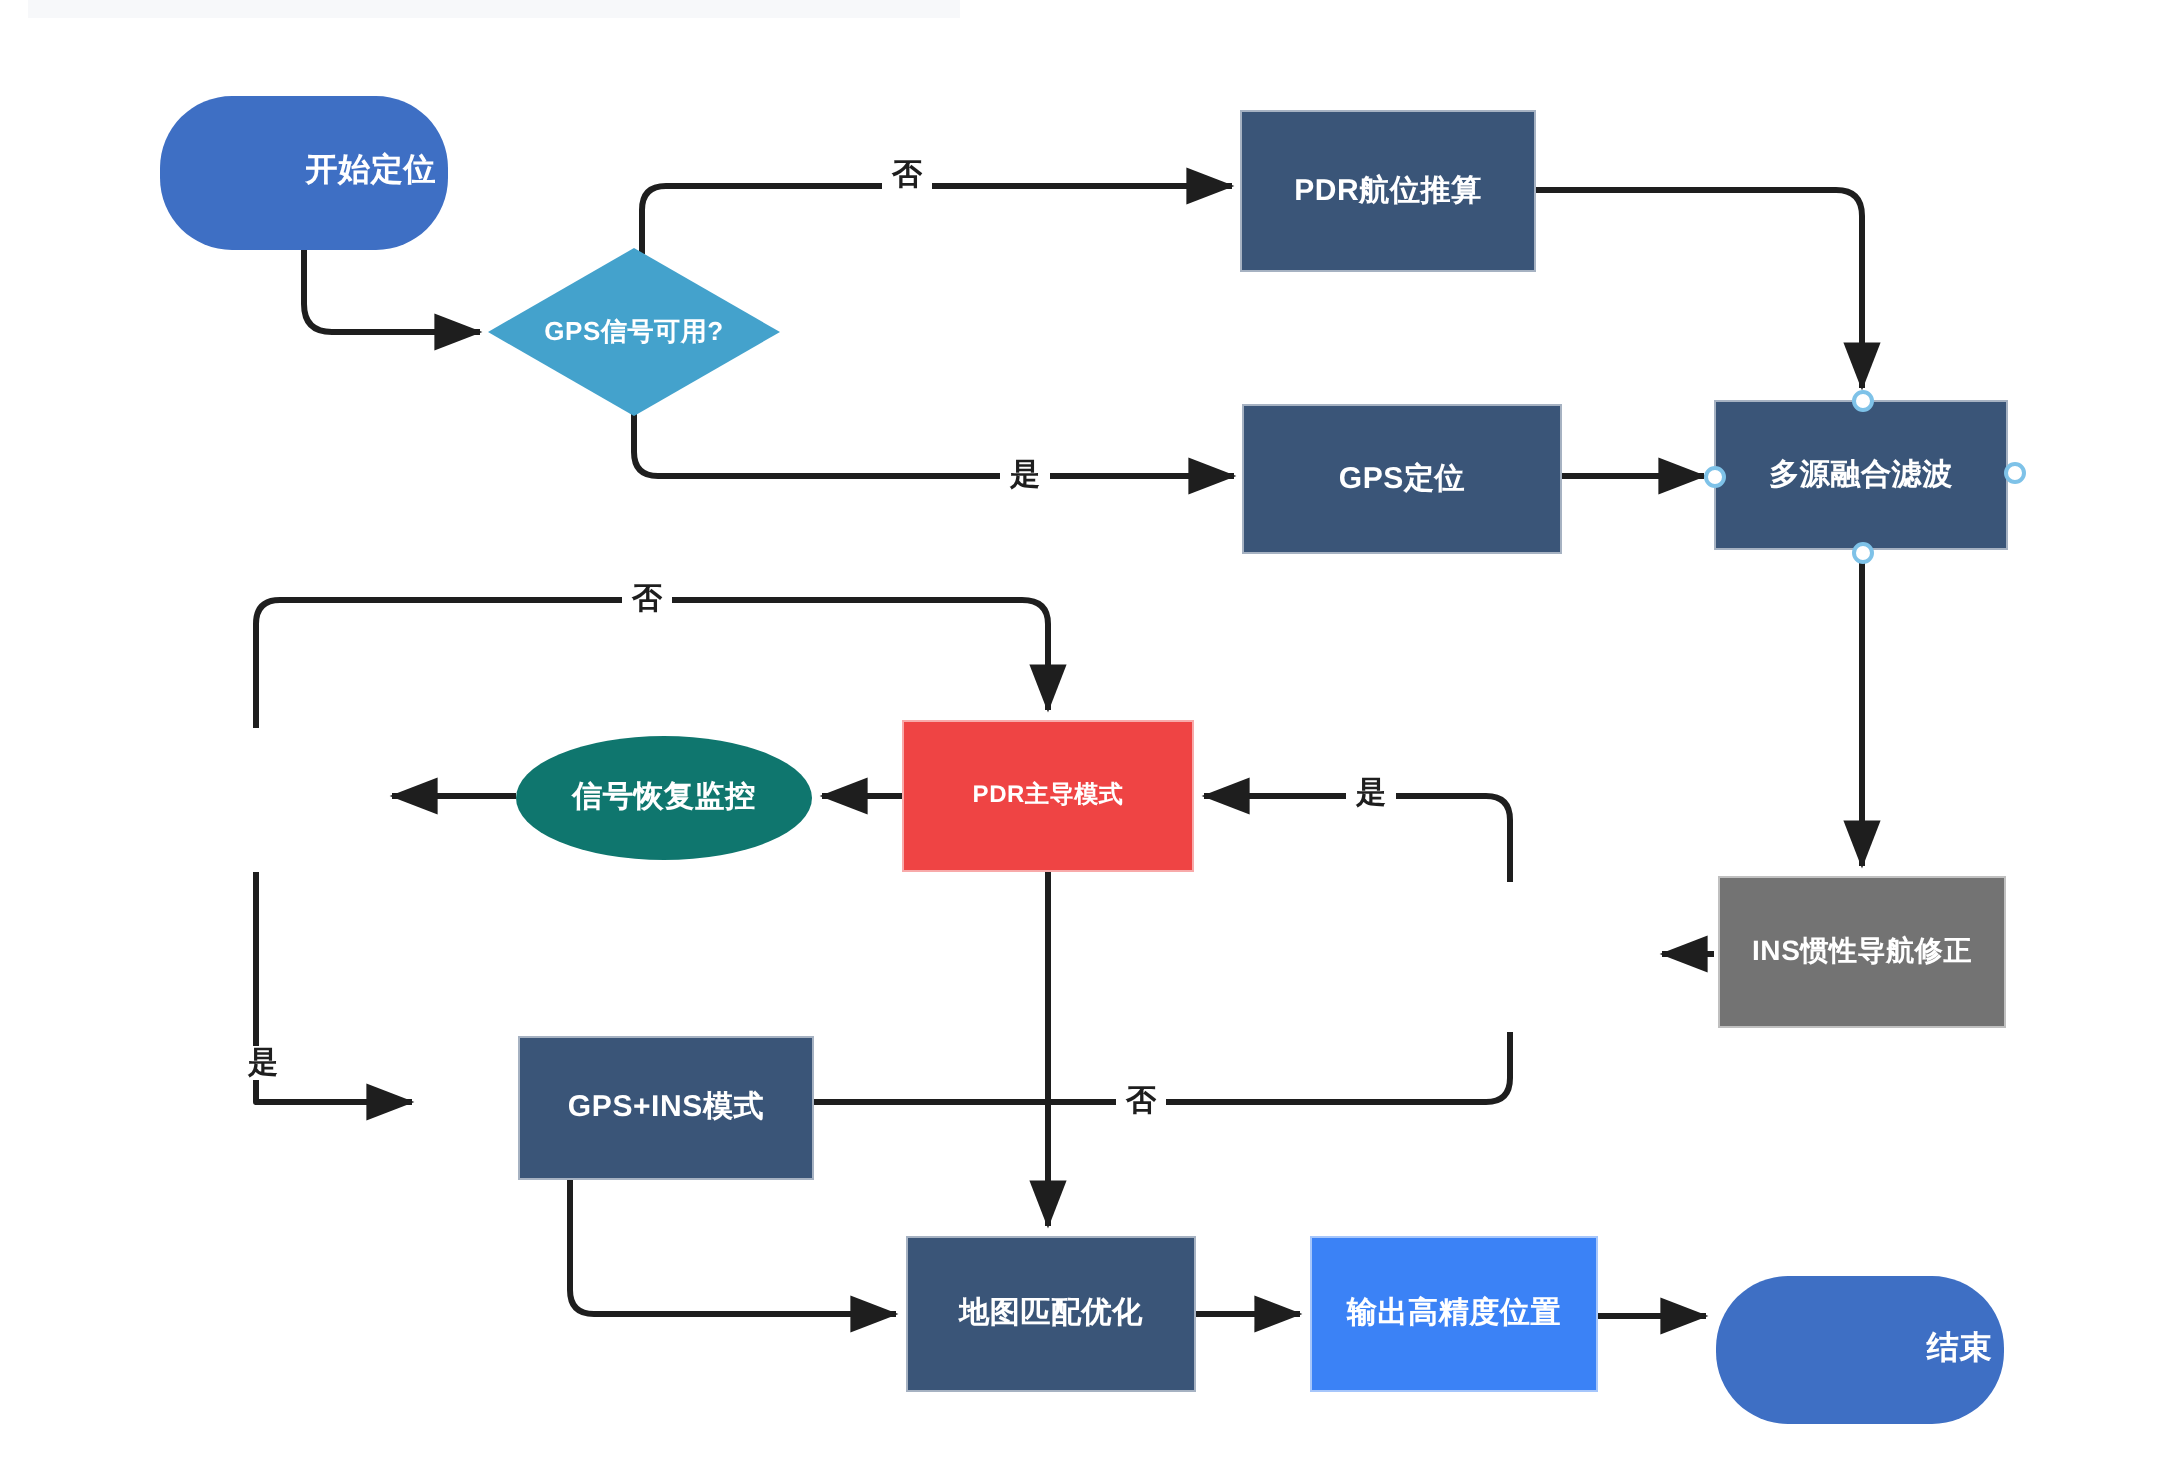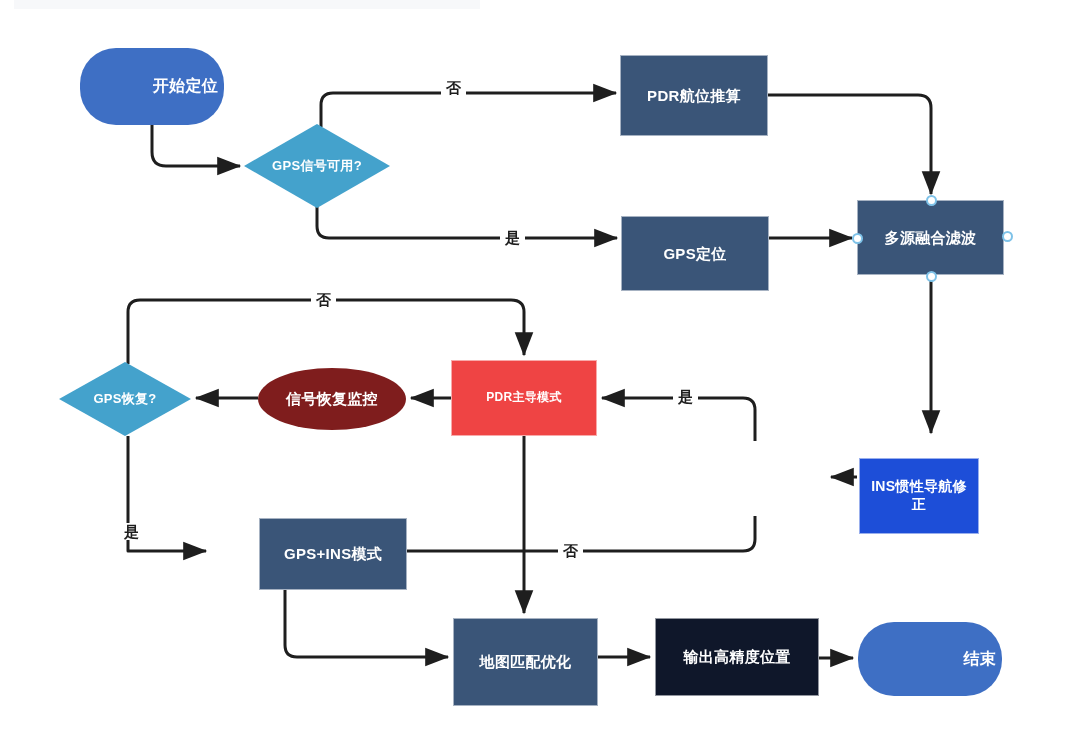--- a/index.html
+++ b/index.html
@@ -155,63 +155,59 @@
 
   <div class="node node-diamond" style="left:244px;top:124px;width:146px;height:84px;font-size:13px;">
     <div class="diamond-shape" style="background:#44A2CC;"></div>
     <span class="lbl diamond-text">GPS信号可用?</span>
   </div>
 
   <div class="node node-rect" style="left:620px;top:55px;width:148px;height:81px;background:#3A5578;font-size:15px;">
     <span class="lbl">PDR航位推算</span>
   </div>
 
-  <div class="node node-rect" style="left:621px;top:216px;width:148px;height:75px;background:#3A5578;font-size:15px;">
+  <div class="node node-rect" style="left:621px;top:202px;width:160px;height:75px;background:#3A5578;font-size:15px;">
     <span class="lbl">GPS定位</span>
   </div>
 
   <div class="node node-rect" style="left:857px;top:200px;width:147px;height:75px;background:#3A5578;font-size:15px;">
     <span class="lbl">多源融合滤波</span>
   </div>
   <div class="handle" style="left:931px;top:200px;"></div>
   <div class="handle" style="left:857px;top:238px;"></div>
   <div class="handle" style="left:1007px;top:236px;"></div>
   <div class="handle" style="left:931px;top:276px;"></div>
 
-  <div class="node node-rect" style="left:859px;top:438px;width:120px;height:76px;background:#1d4ed8;font-size:14px;margin-top:20px;">
+  <div class="node node-rect" style="left:859px;top:438px;width:144px;height:76px;background:#737373;font-size:14px;">
     <span class="lbl">INS惯性导航修正</span>
   </div>
 
 
   <div class="node node-rect" style="left:451px;top:360px;width:146px;height:76px;background:#ef4444;font-size:12px;">
     <span class="lbl">PDR主导模式</span>
   </div>
 
-  <div class="node node-ellipse" style="left:258px;top:368px;width:148px;height:62px;background:#7f1d1d;font-size:15px;">
+  <div class="node node-ellipse" style="left:258px;top:368px;width:148px;height:62px;background:#0f766e;font-size:15px;">
     <span class="lbl">信号恢复监控</span>
   </div>
 
-  <div class="node node-diamond" style="left:59px;top:362px;width:132px;height:74px;font-size:13px;">
-    <div class="diamond-shape" style="background:#44A2CC;"></div>
-    <span class="lbl diamond-text">GPS恢复?</span>
-  </div>
 
   <div class="node node-rect" style="left:211px;top:518px;width:148px;height:72px;background:#3A5578;font-size:15px;margin-left:48px;">
     <span class="lbl">GPS+INS模式</span>
   </div>
 
-  <div class="node node-rect" style="left:453px;top:618px;width:145px;height:88px;background:#3A5578;font-size:15px;">
+  <div class="node node-rect" style="left:453px;top:618px;width:145px;height:78px;background:#3A5578;font-size:15px;">
     <span class="lbl">地图匹配优化</span>
   </div>
 
-  <div class="node node-rect" style="left:655px;top:618px;width:164px;height:78px;background:#0f172a;font-size:15px;">
+  <div class="node node-rect" style="left:655px;top:618px;width:144px;height:78px;background:#3b82f6;font-size:15px;">
     <span class="lbl">输出高精度位置</span>
   </div>
 
-  <div class="node node-round" style="left:858px;top:622px;width:144px;height:74px;background:#3E6FC4;font-size:16px;">
+  <div class="node node-round" style="left:858px;top:638px;width:144px;height:74px;background:#3E6FC4;font-size:16px;">
     <span class="lbl">结束</span>
   </div>
 
   <div class="edge-label" style="left:441px;top:79px;">否</div>
   <div class="edge-label" style="left:500px;top:229px;">是</div>
   <div class="edge-label" style="left:311px;top:291px;">否</div>
   <div class="edge-label" style="left:119px;top:523px;">是</div>
   <div class="edge-label" style="left:673px;top:388px;">是</div>
   <div class="edge-label" style="left:558px;top:542px;">否</div>
 

